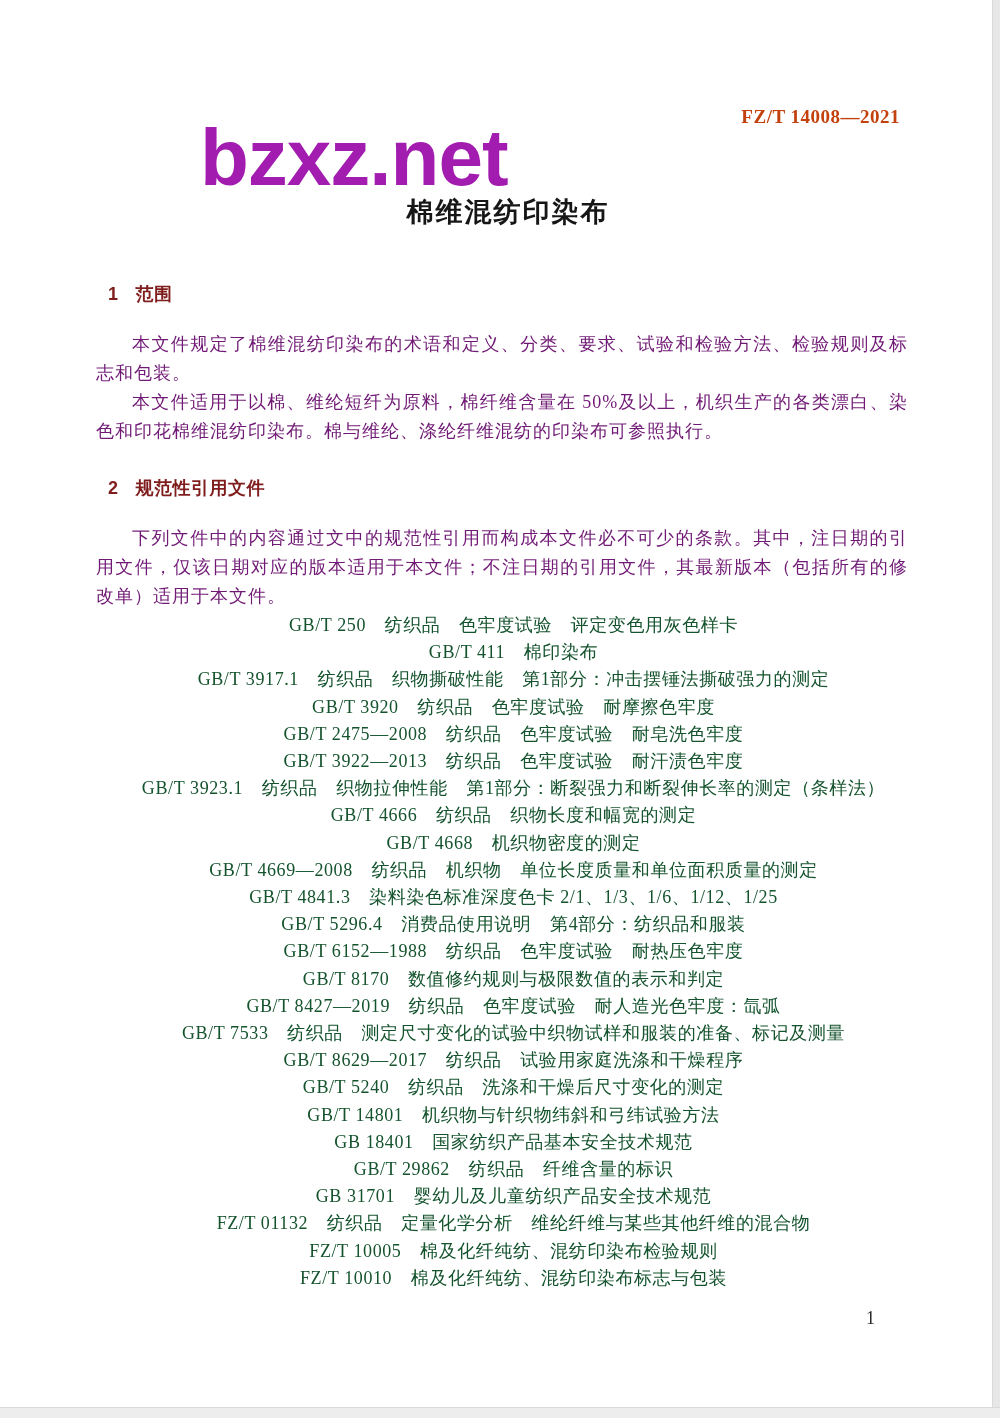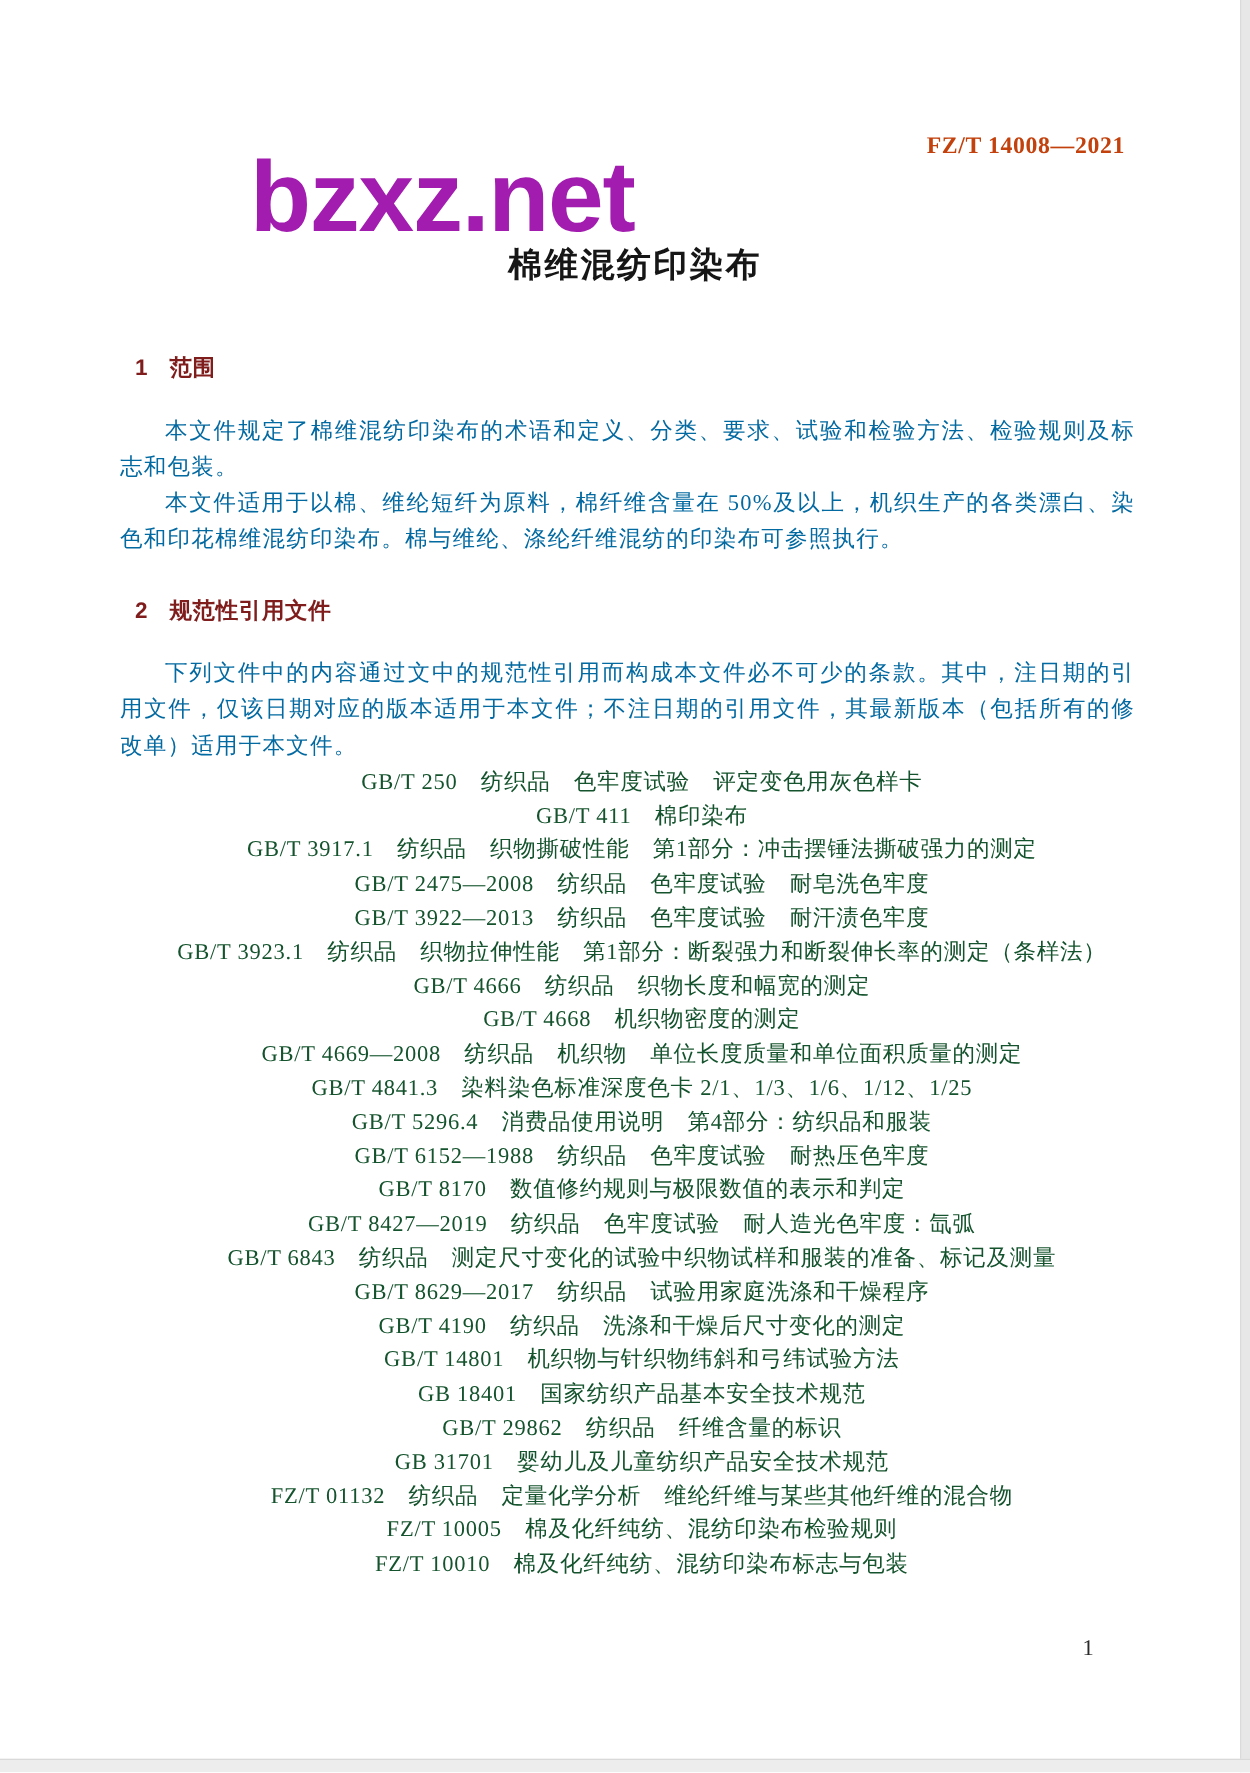--- a/index.html
+++ b/index.html
@@ -89,21 +89,21 @@
   }
   .sec-heading.first { margin-bottom: 26px; }
   .sec-heading.second { margin-top: 32px; margin-bottom: 26px; }
   .para {
     margin: 0;
     font-size: 18px;
     line-height: 29px;
     letter-spacing: 1px;
     text-align: justify;
     text-indent: 2em;
-    color: #0369a1;
+    color: #701a75;
   }
   .ref-list {
     margin: 1px 0 0 23px;
   }
   .ref-item {
     font-size: 18px;
     line-height: 27.2px;
     letter-spacing: 0.6px;
     white-space: nowrap;
     color: #14532d;
@@ -142,34 +142,35 @@
     <h2 class="sec-heading second">
       <span class="sec-num">2</span><span>规范性引用文件</span>
     </h2>
 
     <p class="para">下列文件中的内容通过文中的规范性引用而构成本文件必不可少的条款。其中，注日期的引用文件，仅该日期对应的版本适用于本文件；不注日期的引用文件，其最新版本（包括所有的修改单）适用于本文件。</p>
 
     <div class="ref-list" id="ref-list">
         <div class="ref-item">GB/T 250　纺织品　色牢度试验　评定变色用灰色样卡</div>
         <div class="ref-item">GB/T 411　棉印染布</div>
         <div class="ref-item">GB/T 3917.1　纺织品　织物撕破性能　第1部分：冲击摆锤法撕破强力的测定</div>
+        <div class="ref-item">GB/T 3920　纺织品　色牢度试验　耐摩擦色牢度</div>
         <div class="ref-item">GB/T 2475—2008　纺织品　色牢度试验　耐皂洗色牢度</div>
         <div class="ref-item">GB/T 3922—2013　纺织品　色牢度试验　耐汗渍色牢度</div>
         <div class="ref-item">GB/T 3923.1　纺织品　织物拉伸性能　第1部分：断裂强力和断裂伸长率的测定（条样法）</div>
         <div class="ref-item">GB/T 4666　纺织品　织物长度和幅宽的测定</div>
         <div class="ref-item">GB/T 4668　机织物密度的测定</div>
         <div class="ref-item">GB/T 4669—2008　纺织品　机织物　单位长度质量和单位面积质量的测定</div>
         <div class="ref-item">GB/T 4841.3　染料染色标准深度色卡 2/1、1/3、1/6、1/12、1/25</div>
         <div class="ref-item">GB/T 5296.4　消费品使用说明　第4部分：纺织品和服装</div>
         <div class="ref-item">GB/T 6152—1988　纺织品　色牢度试验　耐热压色牢度</div>
         <div class="ref-item">GB/T 8170　数值修约规则与极限数值的表示和判定</div>
         <div class="ref-item">GB/T 8427—2019　纺织品　色牢度试验　耐人造光色牢度：氙弧</div>
-        <div class="ref-item">GB/T 6843　纺织品　测定尺寸变化的试验中织物试样和服装的准备、标记及测量</div>
+        <div class="ref-item">GB/T 7533　纺织品　测定尺寸变化的试验中织物试样和服装的准备、标记及测量</div>
         <div class="ref-item">GB/T 8629—2017　纺织品　试验用家庭洗涤和干燥程序</div>
-        <div class="ref-item">GB/T 4190　纺织品　洗涤和干燥后尺寸变化的测定</div>
+        <div class="ref-item">GB/T 5240　纺织品　洗涤和干燥后尺寸变化的测定</div>
         <div class="ref-item">GB/T 14801　机织物与针织物纬斜和弓纬试验方法</div>
         <div class="ref-item">GB 18401　国家纺织产品基本安全技术规范</div>
         <div class="ref-item">GB/T 29862　纺织品　纤维含量的标识</div>
         <div class="ref-item">GB 31701　婴幼儿及儿童纺织产品安全技术规范</div>
         <div class="ref-item">FZ/T 01132　纺织品　定量化学分析　维纶纤维与某些其他纤维的混合物</div>
         <div class="ref-item">FZ/T 10005　棉及化纤纯纺、混纺印染布检验规则</div>
         <div class="ref-item">FZ/T 10010　棉及化纤纯纺、混纺印染布标志与包装</div>
       </div>
 
   </div>

